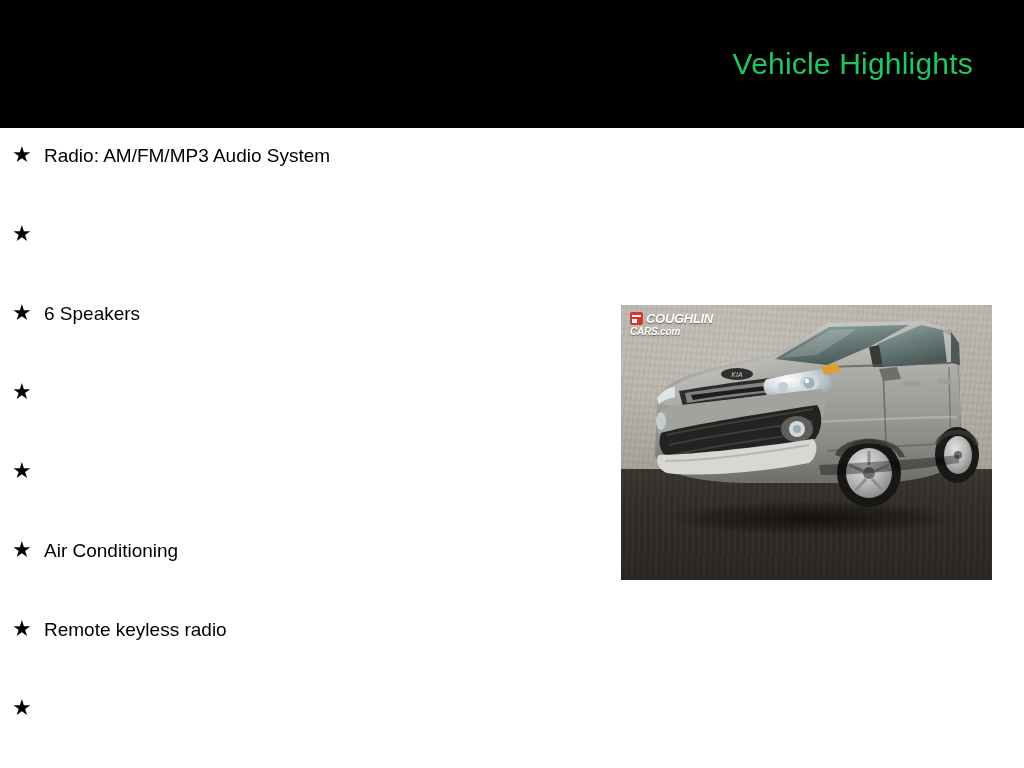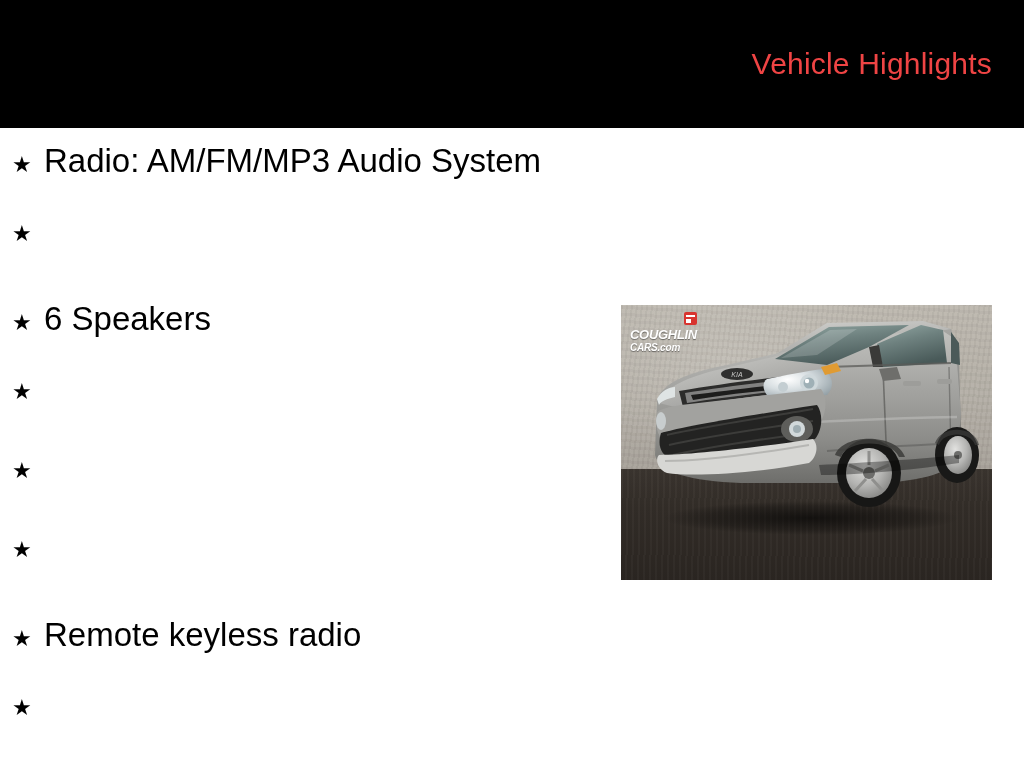--- a/index.html
+++ b/index.html
@@ -13,25 +13,25 @@
   .page { position:relative; width:1024px; height:768px; background:#ffffff; }
 
   
   .header {
     position:absolute; left:0; top:0;
     width:1024px; height:128px;
     background:#000000;
     display:flex; align-items:center; justify-content:flex-end;
   }
   .header-title {
-    color:#ef4444;
+    color:#22c55e;
     font-size:30px;
     font-weight:400;
     letter-spacing:0.2px;
-    padding-right:32px;
+    padding-right:51px;
     white-space:nowrap;
   }
 
   
   .highlights {
     position:absolute; left:0; top:128px;
     width:600px; height:640px;
     padding-top:16px;
     list-style:none;
   }
@@ -43,21 +43,21 @@
   }
   .bullet-star {
     flex:0 0 auto;
     width:32px;
     font-size:22px;
     line-height:1;
     color:#000000;
     text-align:left;
   }
   .highlight-label {
-    font-size:33px;
+    font-size:19px;
     line-height:1;
     color:#000000;
     white-space:nowrap;
   }
 
   
   .vehicle-photo {
     position:absolute;
     left:621px; top:305px;
     width:371px; height:275px;
@@ -85,21 +85,21 @@
     content:""; position:absolute; inset:0;
     background:repeating-linear-gradient(91deg, rgba(255,255,255,0.025) 0 2px, rgba(0,0,0,0.03) 2px 6px);
   }
 
   
   .photo-watermark {
     position:absolute; left:9px; top:7px;
     display:flex; flex-direction:column; align-items:flex-start;
     z-index:7;
   }
-  .wm-row { display:flex; align-items:flex-end; gap:3px;flex-direction:column; }
+  .wm-row { display:flex; align-items:flex-start; gap:3px; }
   .wm-badge {
     width:13px; height:13px; background:#d8342f;
     border-radius:2px; position:relative; flex:0 0 auto;
   }
   .wm-badge::before{
     content:""; position:absolute; left:2px; top:3px;
     width:9px; height:2px; background:#ffffff;
   }
   .wm-badge::after{
     content:""; position:absolute; left:2px; top:7px;
@@ -146,20 +146,21 @@
     <li class="highlight-item">
       <span class="bullet-star">★</span>
     </li>
 
     <li class="highlight-item">
       <span class="bullet-star">★</span>
     </li>
 
     <li class="highlight-item">
       <span class="bullet-star">★</span>
+      <span class="highlight-label">Air Conditioning</span>
     </li>
 
     <li class="highlight-item">
       <span class="bullet-star">★</span>
       <span class="highlight-label">Remote keyless radio</span>
     </li>
 
     <li class="highlight-item">
       <span class="bullet-star">★</span>
     </li>

